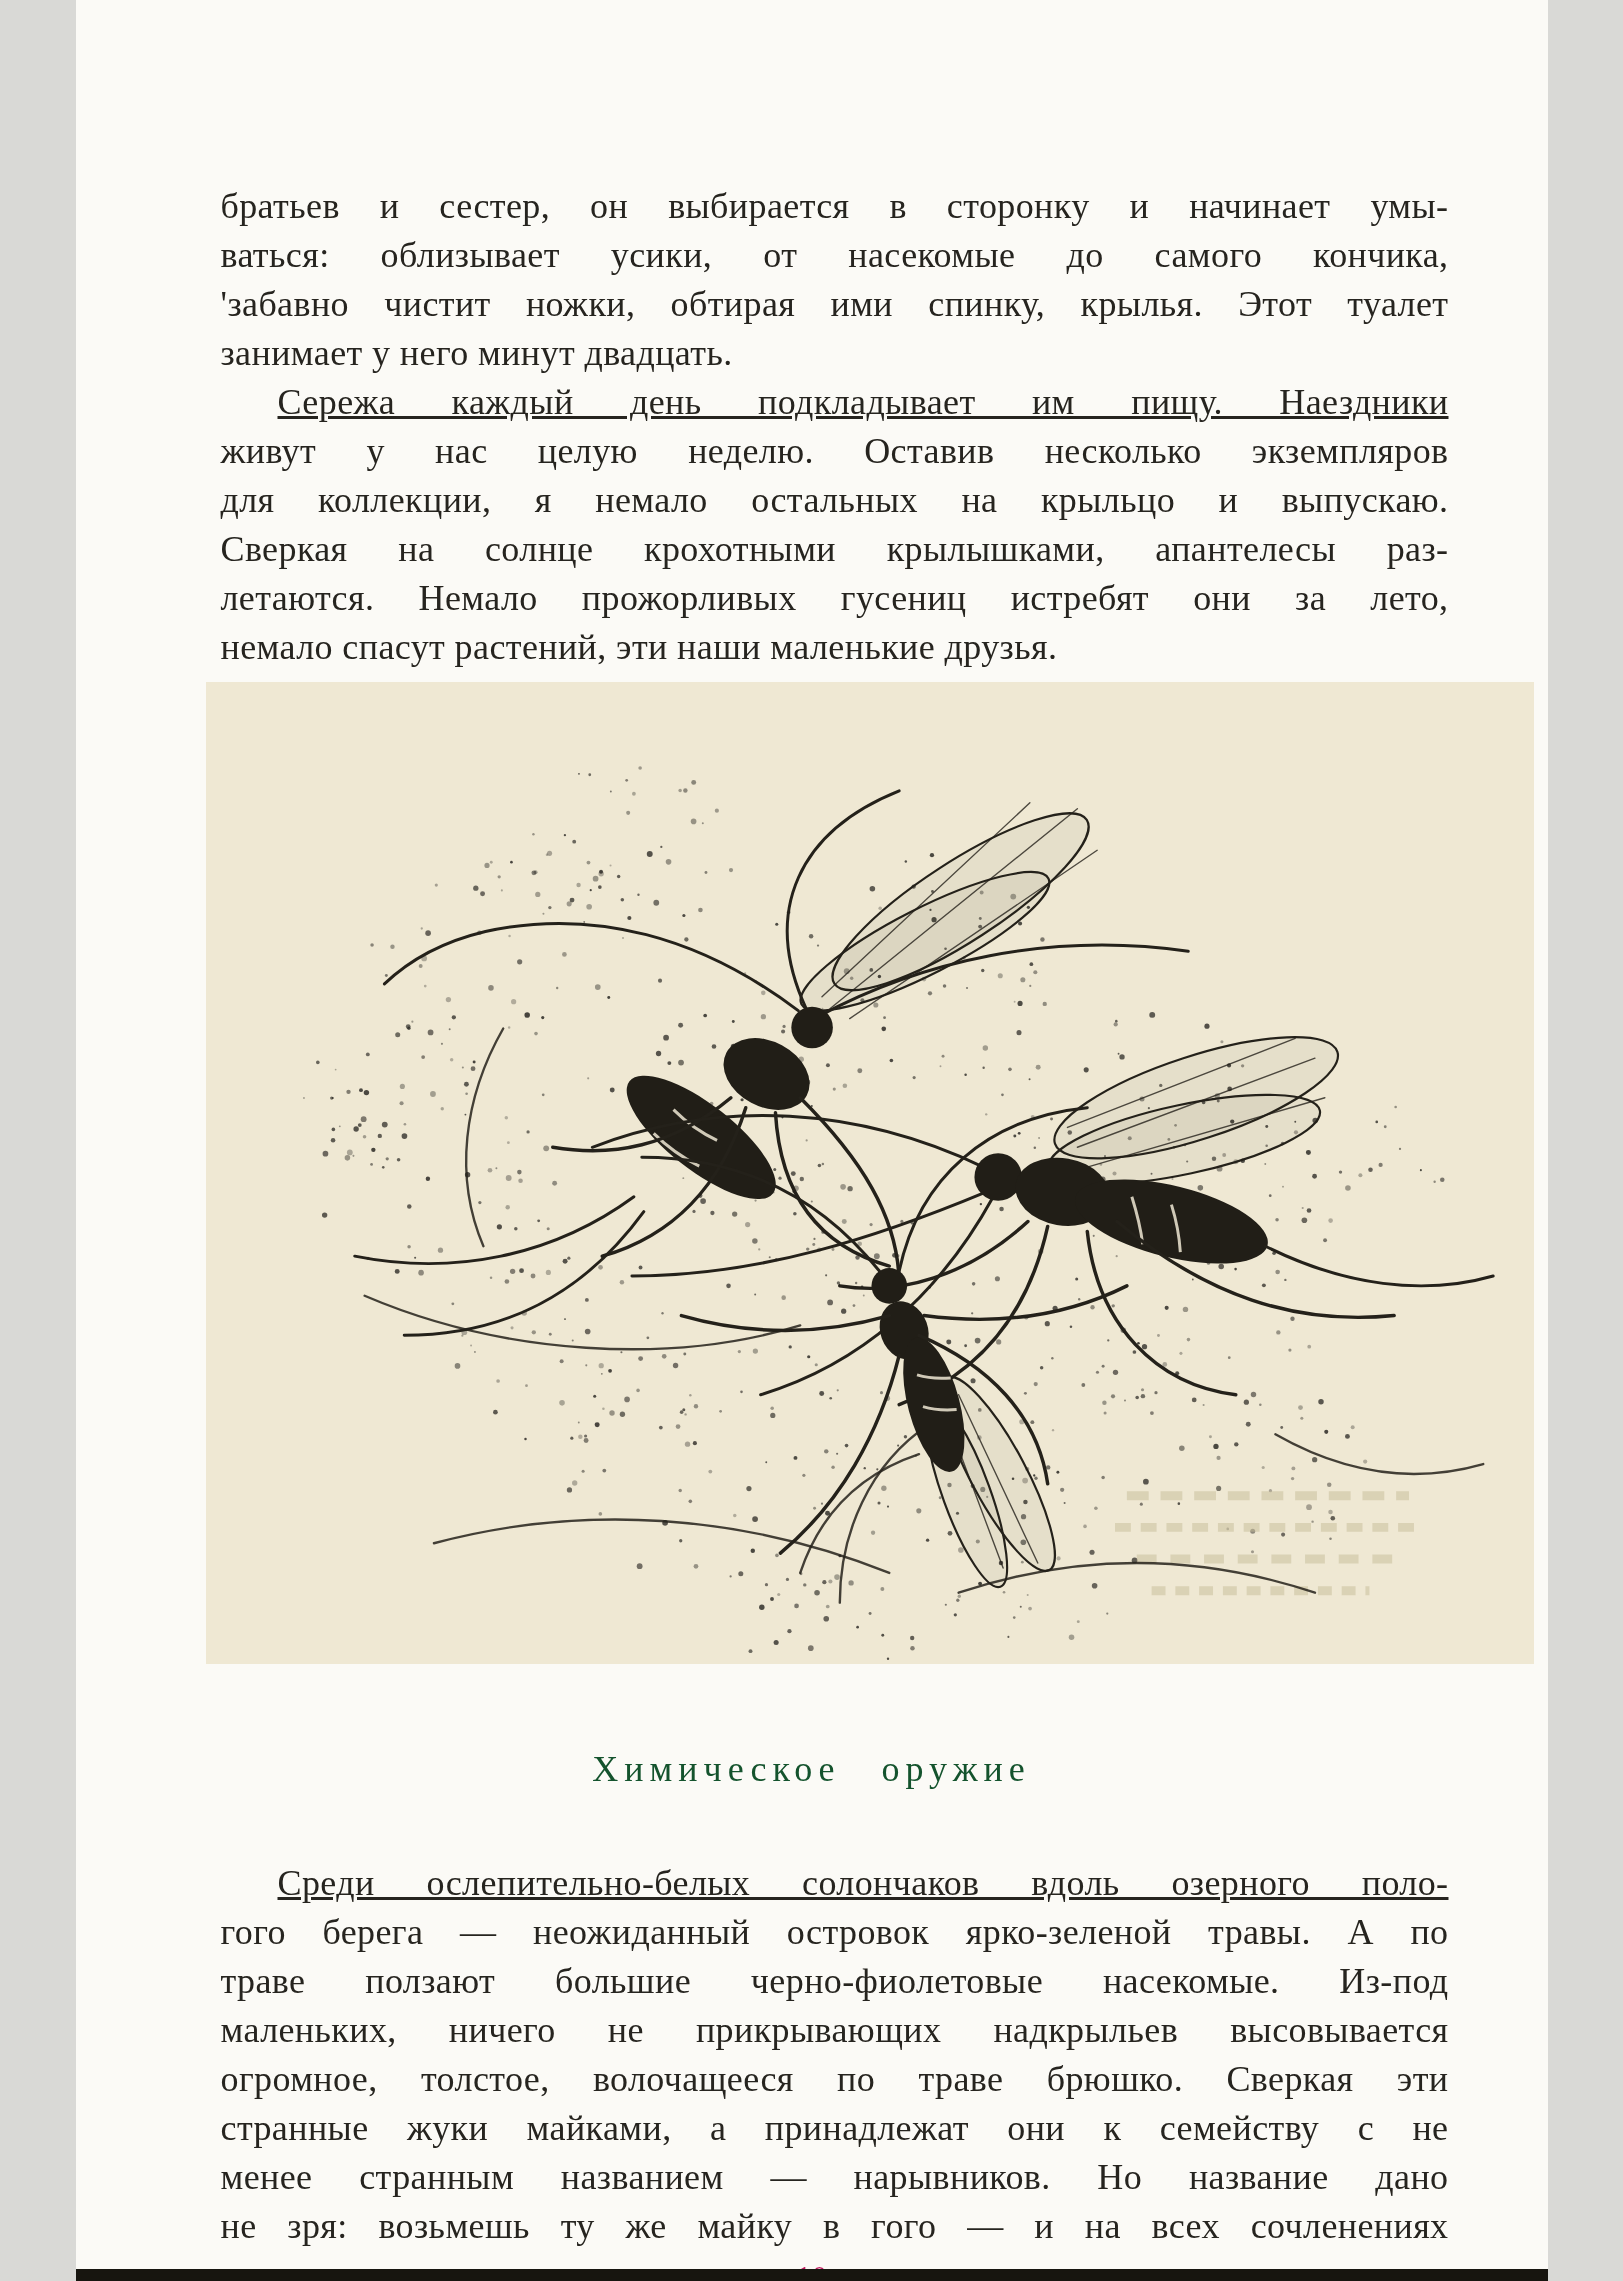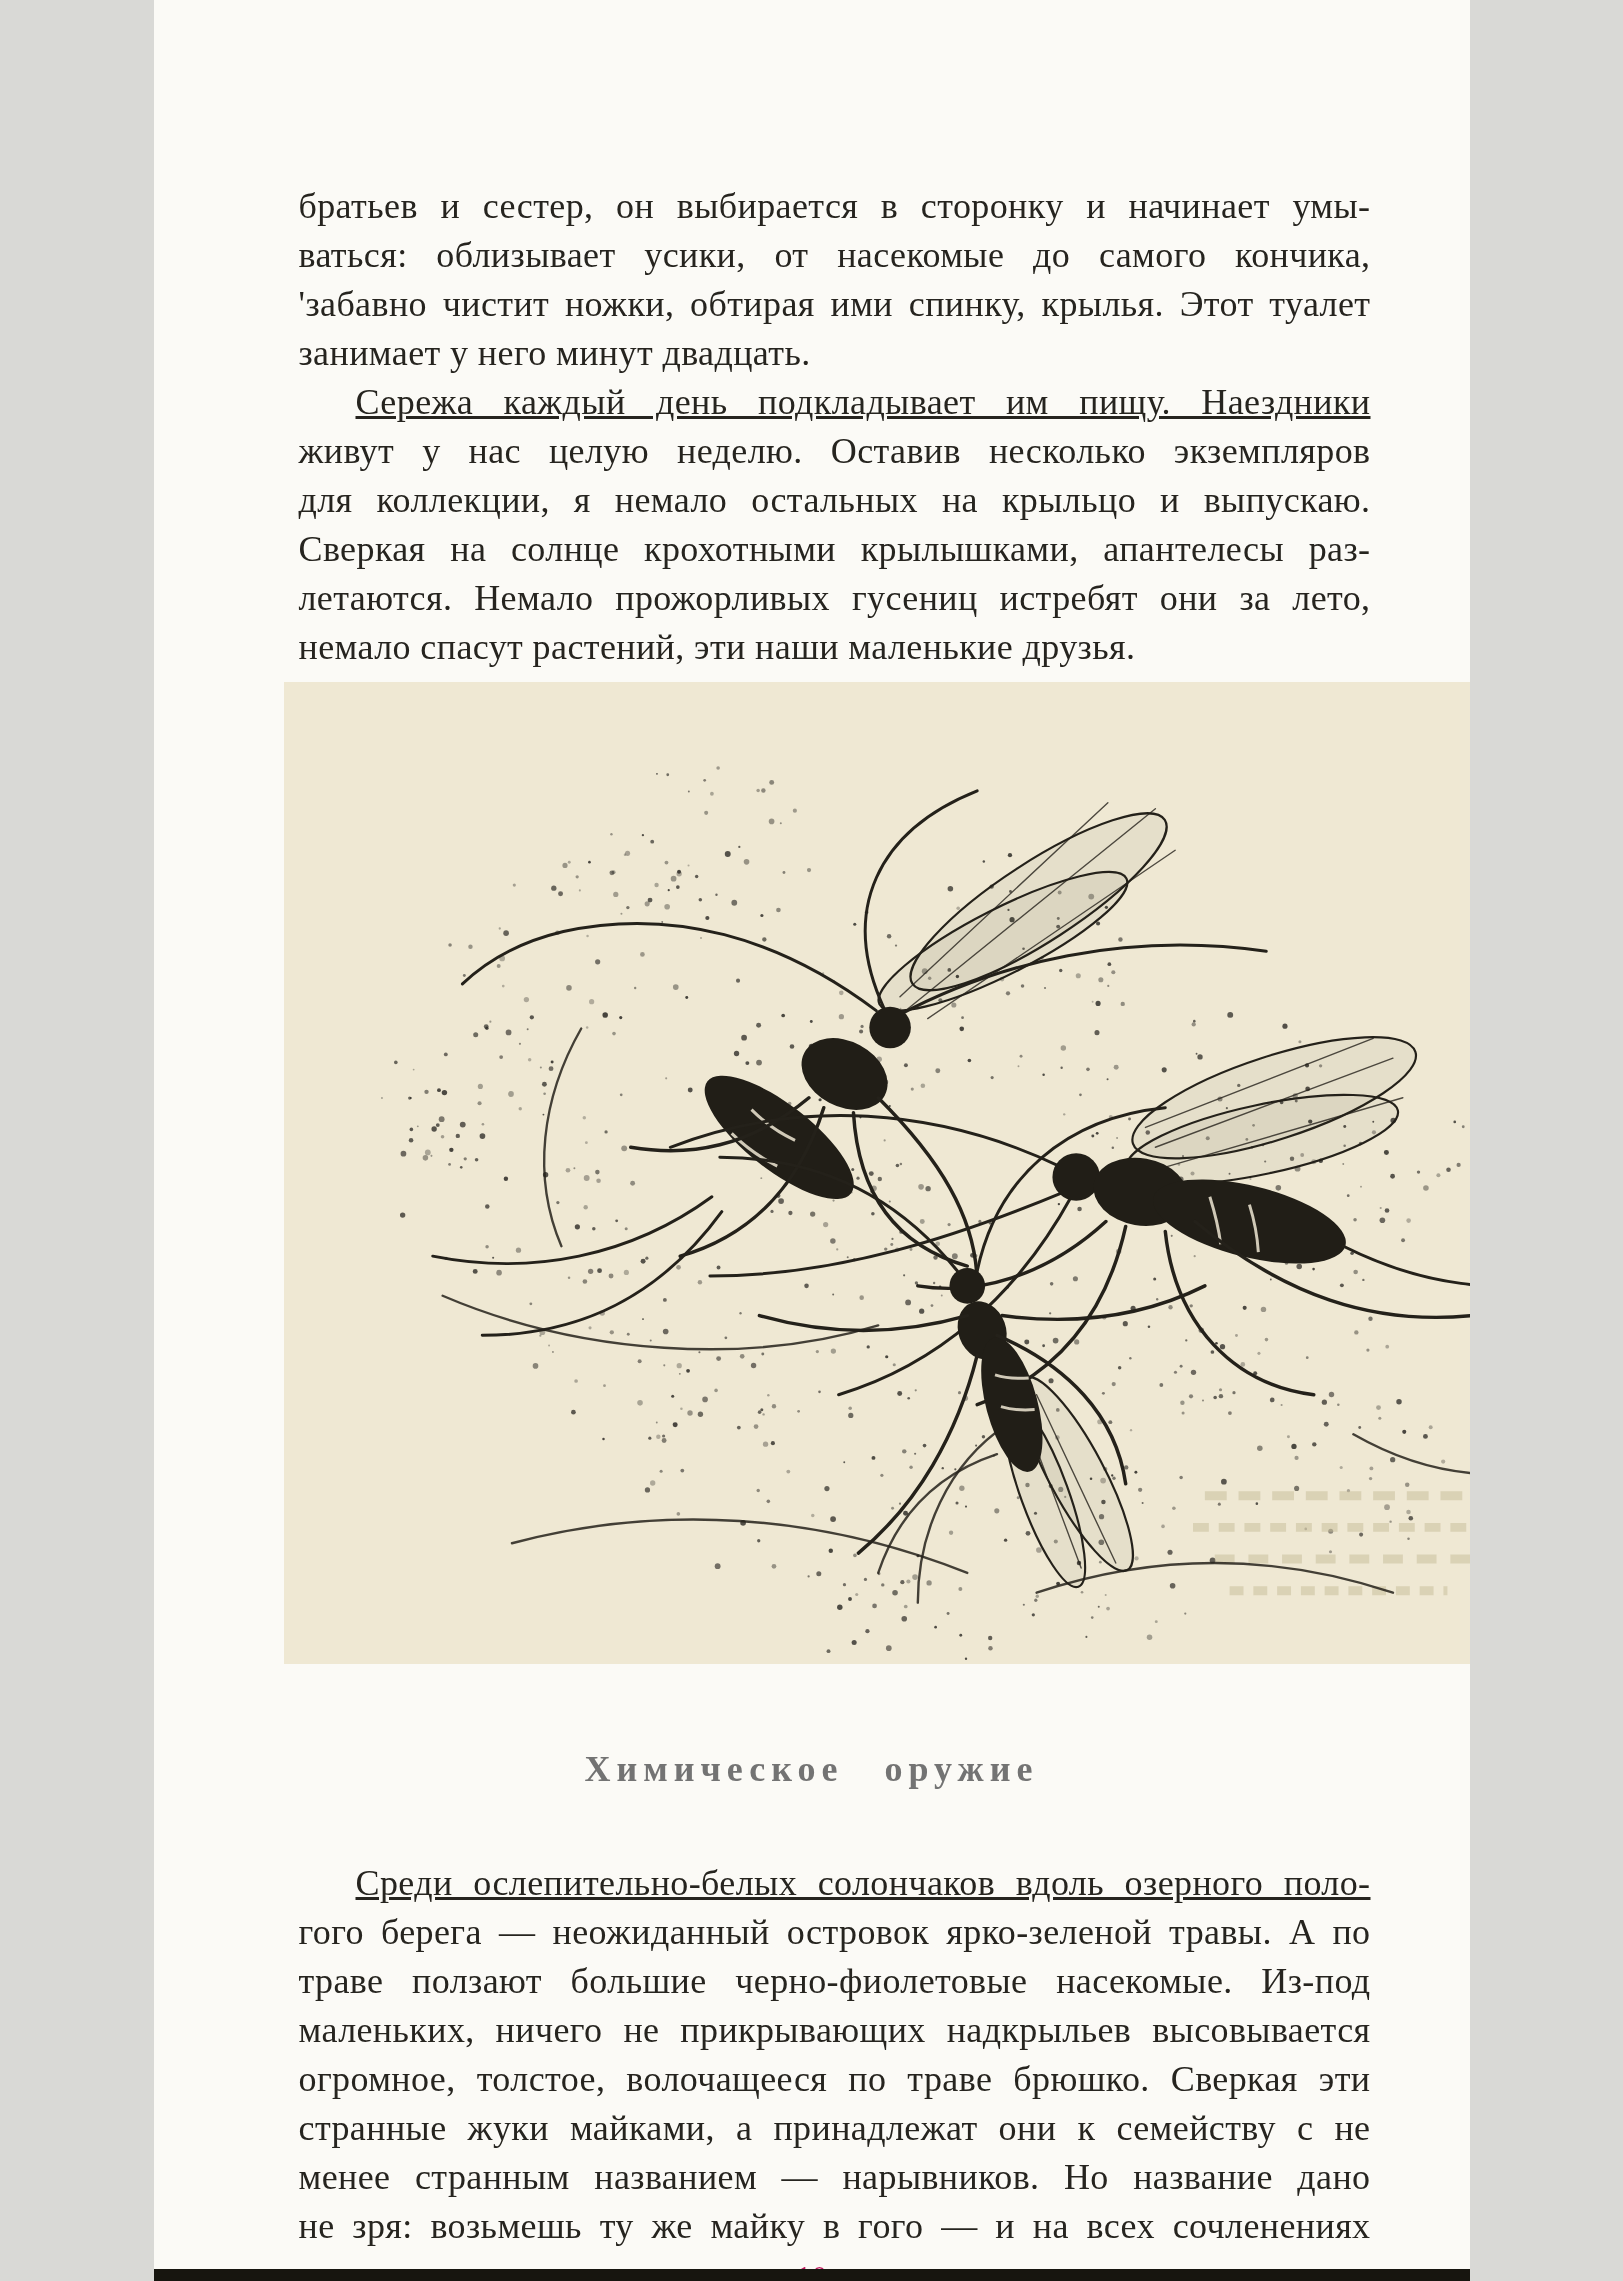--- a/index.html
+++ b/index.html
@@ -1,19 +1,19 @@
 <!DOCTYPE html>
 <html lang="ru"><head>
 <meta charset="utf-8">
 <style>
   * { margin: 0; padding: 0; box-sizing: border-box; }
   html, body { background: #d9d9d6; }
   .page {
     position: relative;
-    width: 1316px;
+    width: 1472px;
     height: 2281px;
     margin: 0 auto;
     background: #fbfaf6;
     font-family: "Liberation Serif", serif;
     color: #26241f;
     overflow: hidden;
     padding-top: 182px;
   }
   .text-block { margin-left: 145px; margin-right: 99px; }
   .line {
@@ -40,25 +40,25 @@
   .wing { stroke-width: 2.2; fill: rgba(60,55,40,0.05); }
   .vein { stroke-width: 1.4; opacity: 0.8; }
   .body { fill: #211e17; stroke: none; }
   .stripe { stroke: #efe8d3; stroke-width: 3; fill: none; opacity: 0.85; }
   .grass { stroke-width: 2.4; opacity: 0.85; }
   .smudge { stroke: #c6bc97; stroke-width: 9; opacity: 0.5; fill: none; }
   .heading {
     margin-top: 83px;
     text-align: center;
     font-size: 36px;
-    font-weight: bold;
+    font-weight: normal;
     letter-spacing: 6px;
     word-spacing: 26px;
     line-height: 44px;
-    color: #737373;
+    color: #14532d;
   }
   .section-text { margin-top: 68px; }
   .page-number {
     margin-top: 8px;
     text-align: center;
     font-size: 32px;
     color: #be185d;
   }
   .scan-edge {
     position: absolute;

